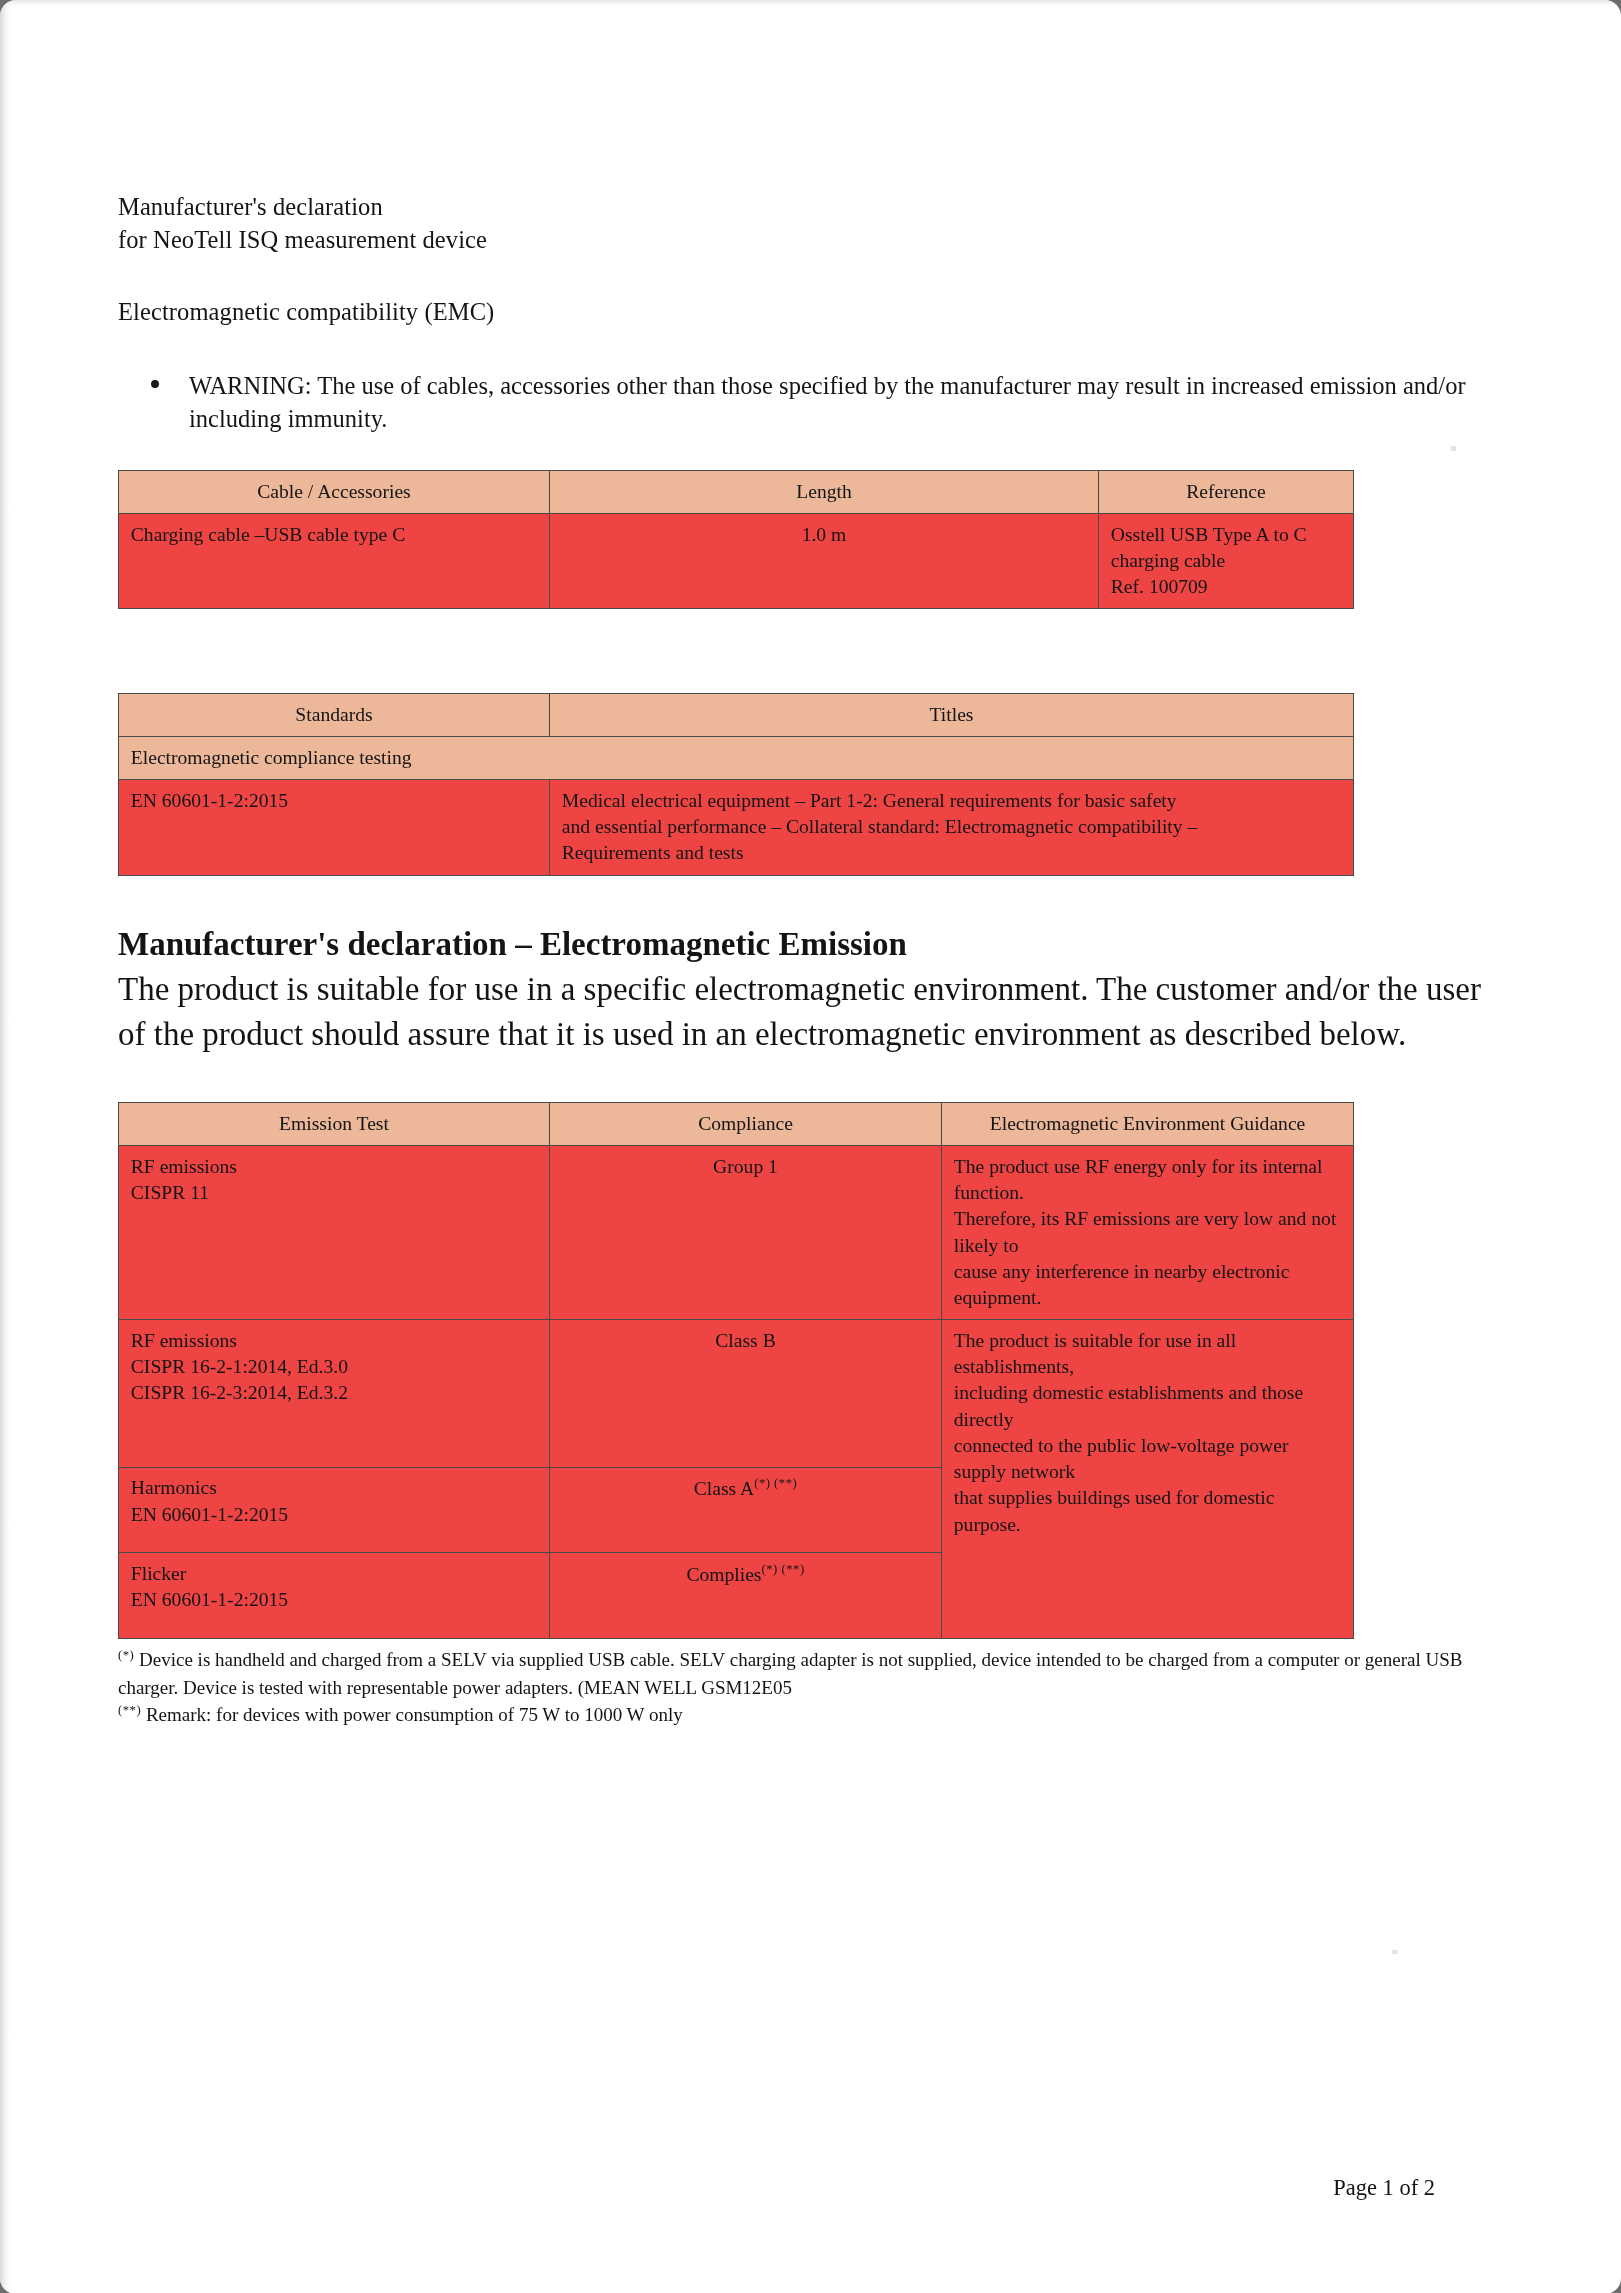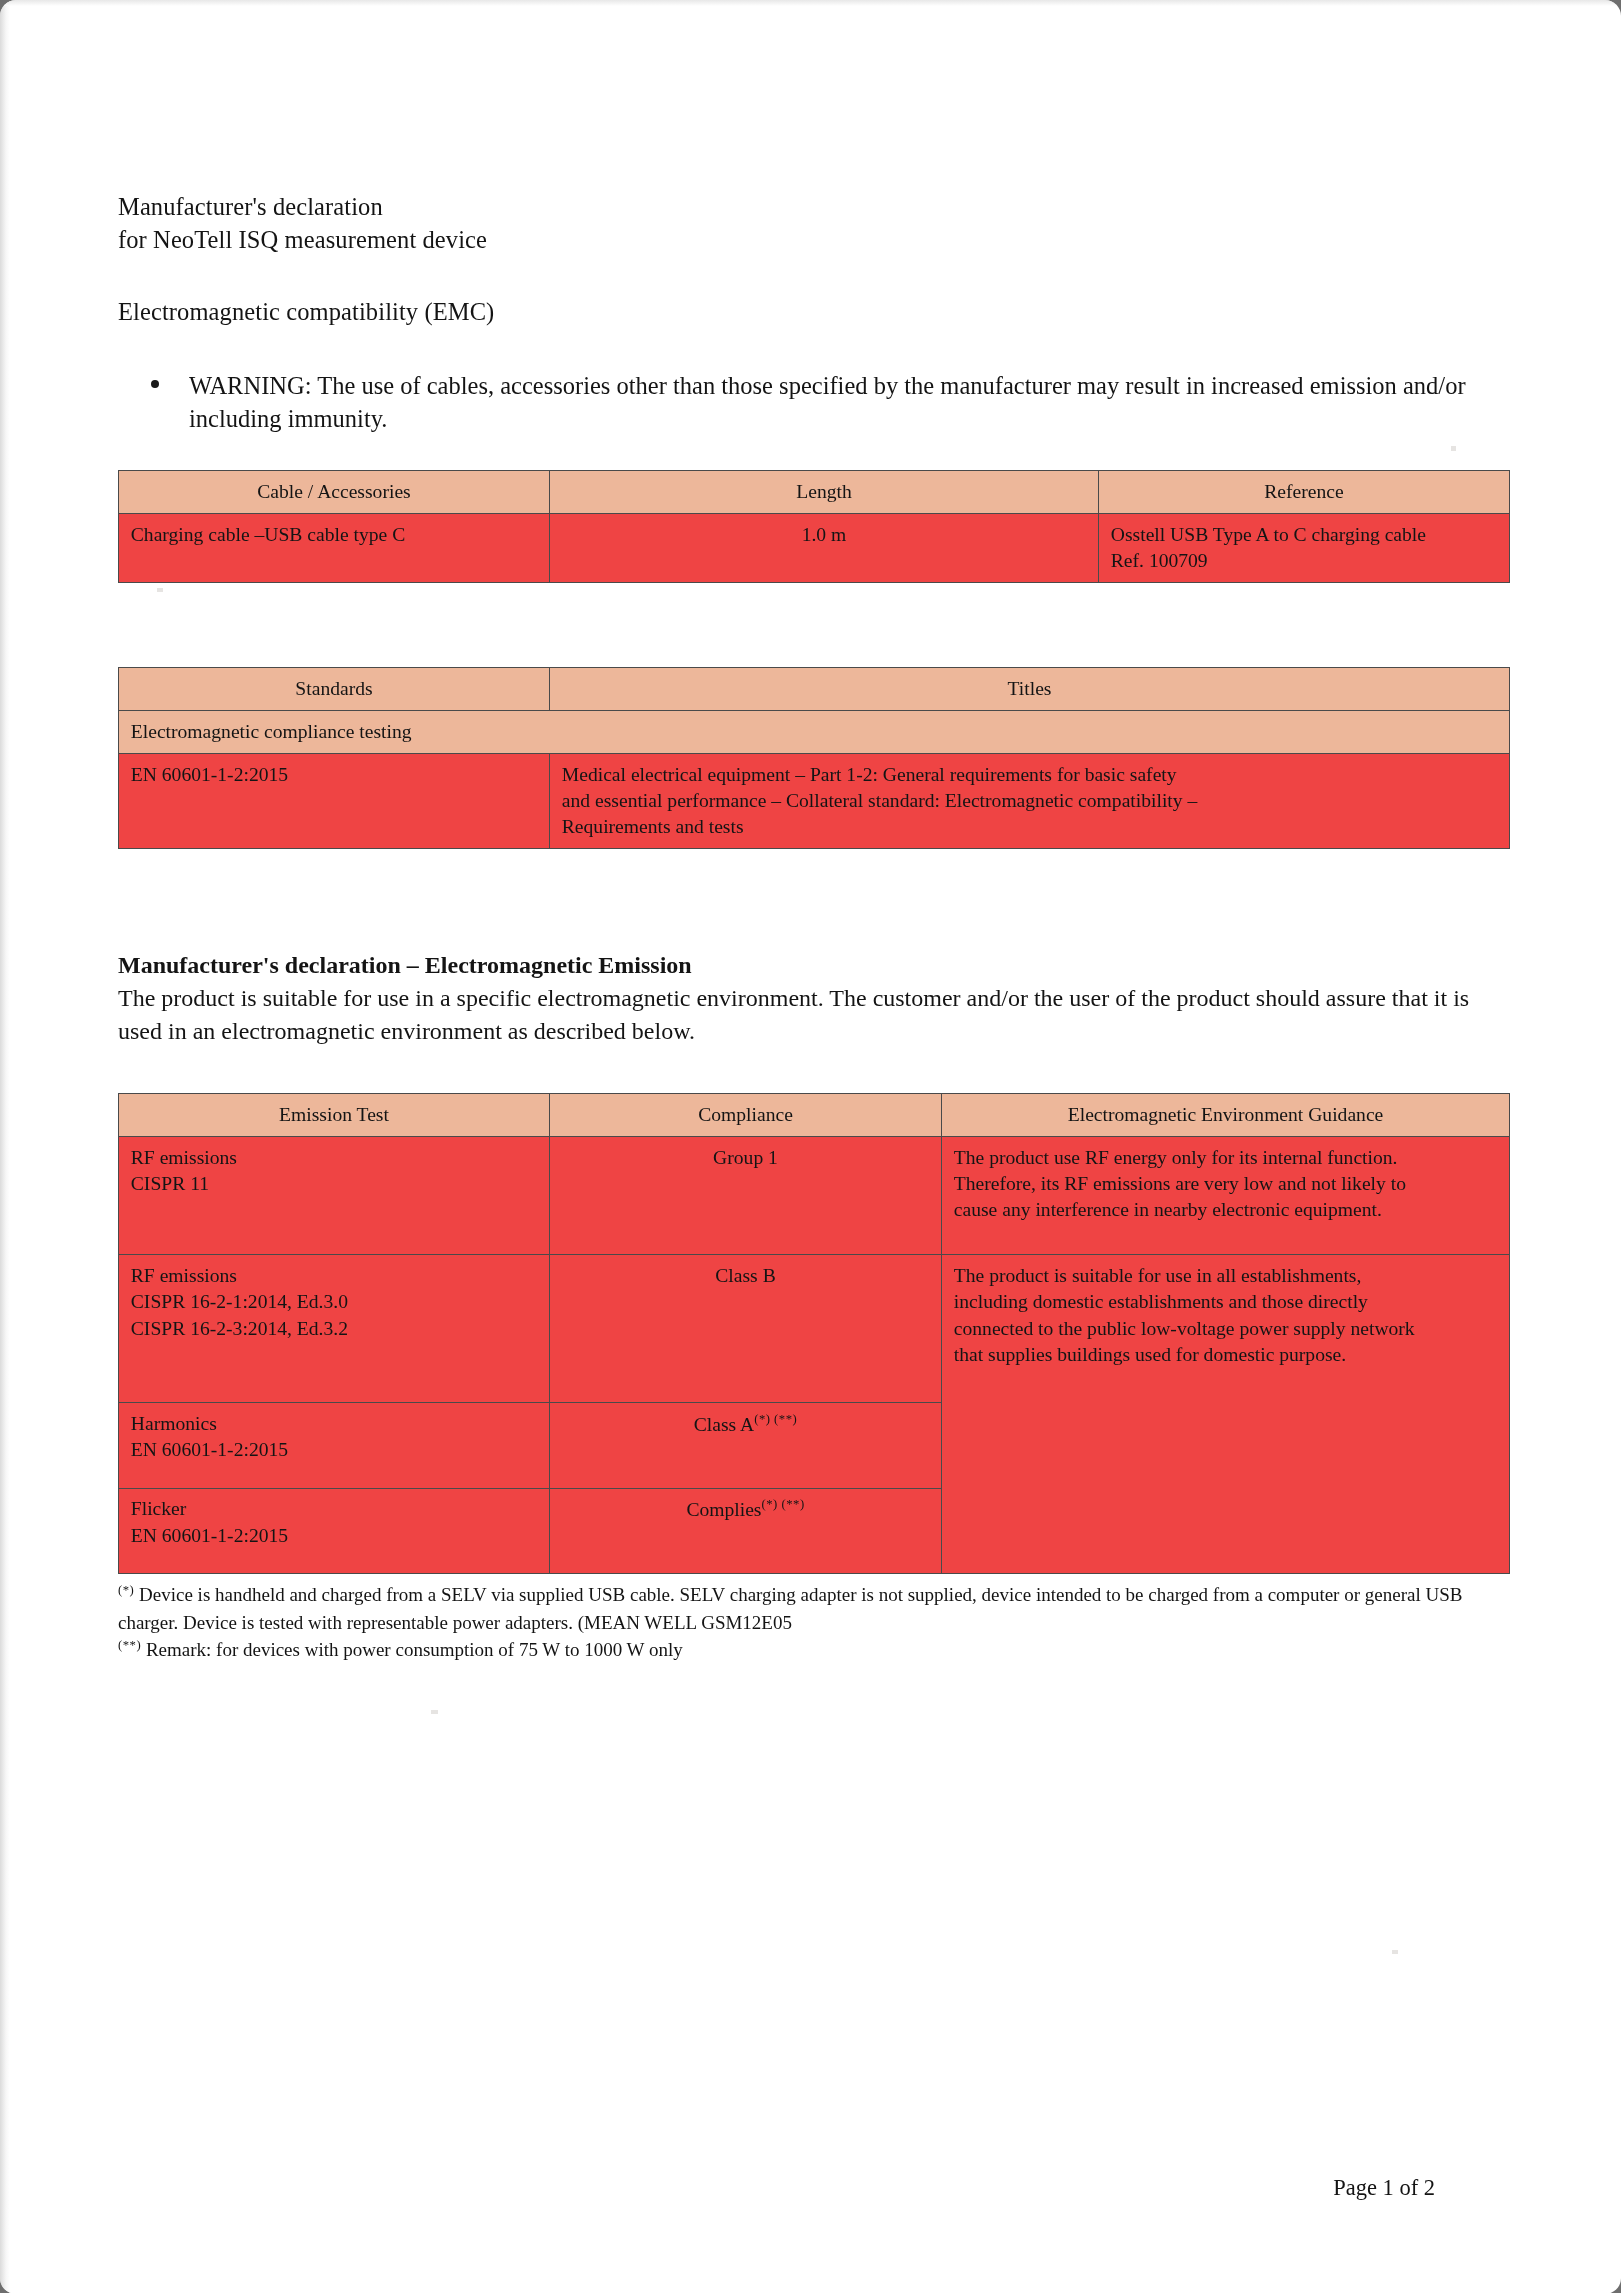--- a/index.html
+++ b/index.html
@@ -69,21 +69,21 @@
     position: absolute;
     left: 33px;
     top: 11.8px;
     width: 7.8px; height: 7.8px;
     border-radius: 50%;
     background: #1a1a1a;
   }
 
   table.doc {
     border-collapse: collapse;
-    width: 1392px;
+    width: 1236px;
     table-layout: fixed;
   }
   table.doc td, table.doc th {
     border: 1px solid #4a4a4a;
     vertical-align: top;
     padding: 7.8px 11.8px;
     font-weight: normal;
     font-size: 19.6px;
     line-height: 1.34;
     background: #ef4444;
@@ -109,22 +109,22 @@
   .ctr { text-align: center; }
 
   .tbl1 { margin-top: 35px; }
   .tbl1 .c1 { width: 431px; }
   .tbl1 .c2 { width: 549px; }
 
   .tbl2 { margin-top: 84px; }
   .tbl2 .c1 { width: 431px; }
 
   .lead {
-    margin-top: 100px;
-    font-size: 24px;
+    margin-top: 46px;
+    font-size: 33px;
     line-height: 1.37;
     max-width: 1372px;
   }
   .lead b { font-weight: bold; }
 
   .tbl3 { margin-top: 45px; }
   .tbl3 .c1 { width: 431px; }
   .tbl3 .c2 { width: 392px; }
   .tbl3 td { padding: 10.8px 13.7px; }
   .cell-tall { height: 102px; }

